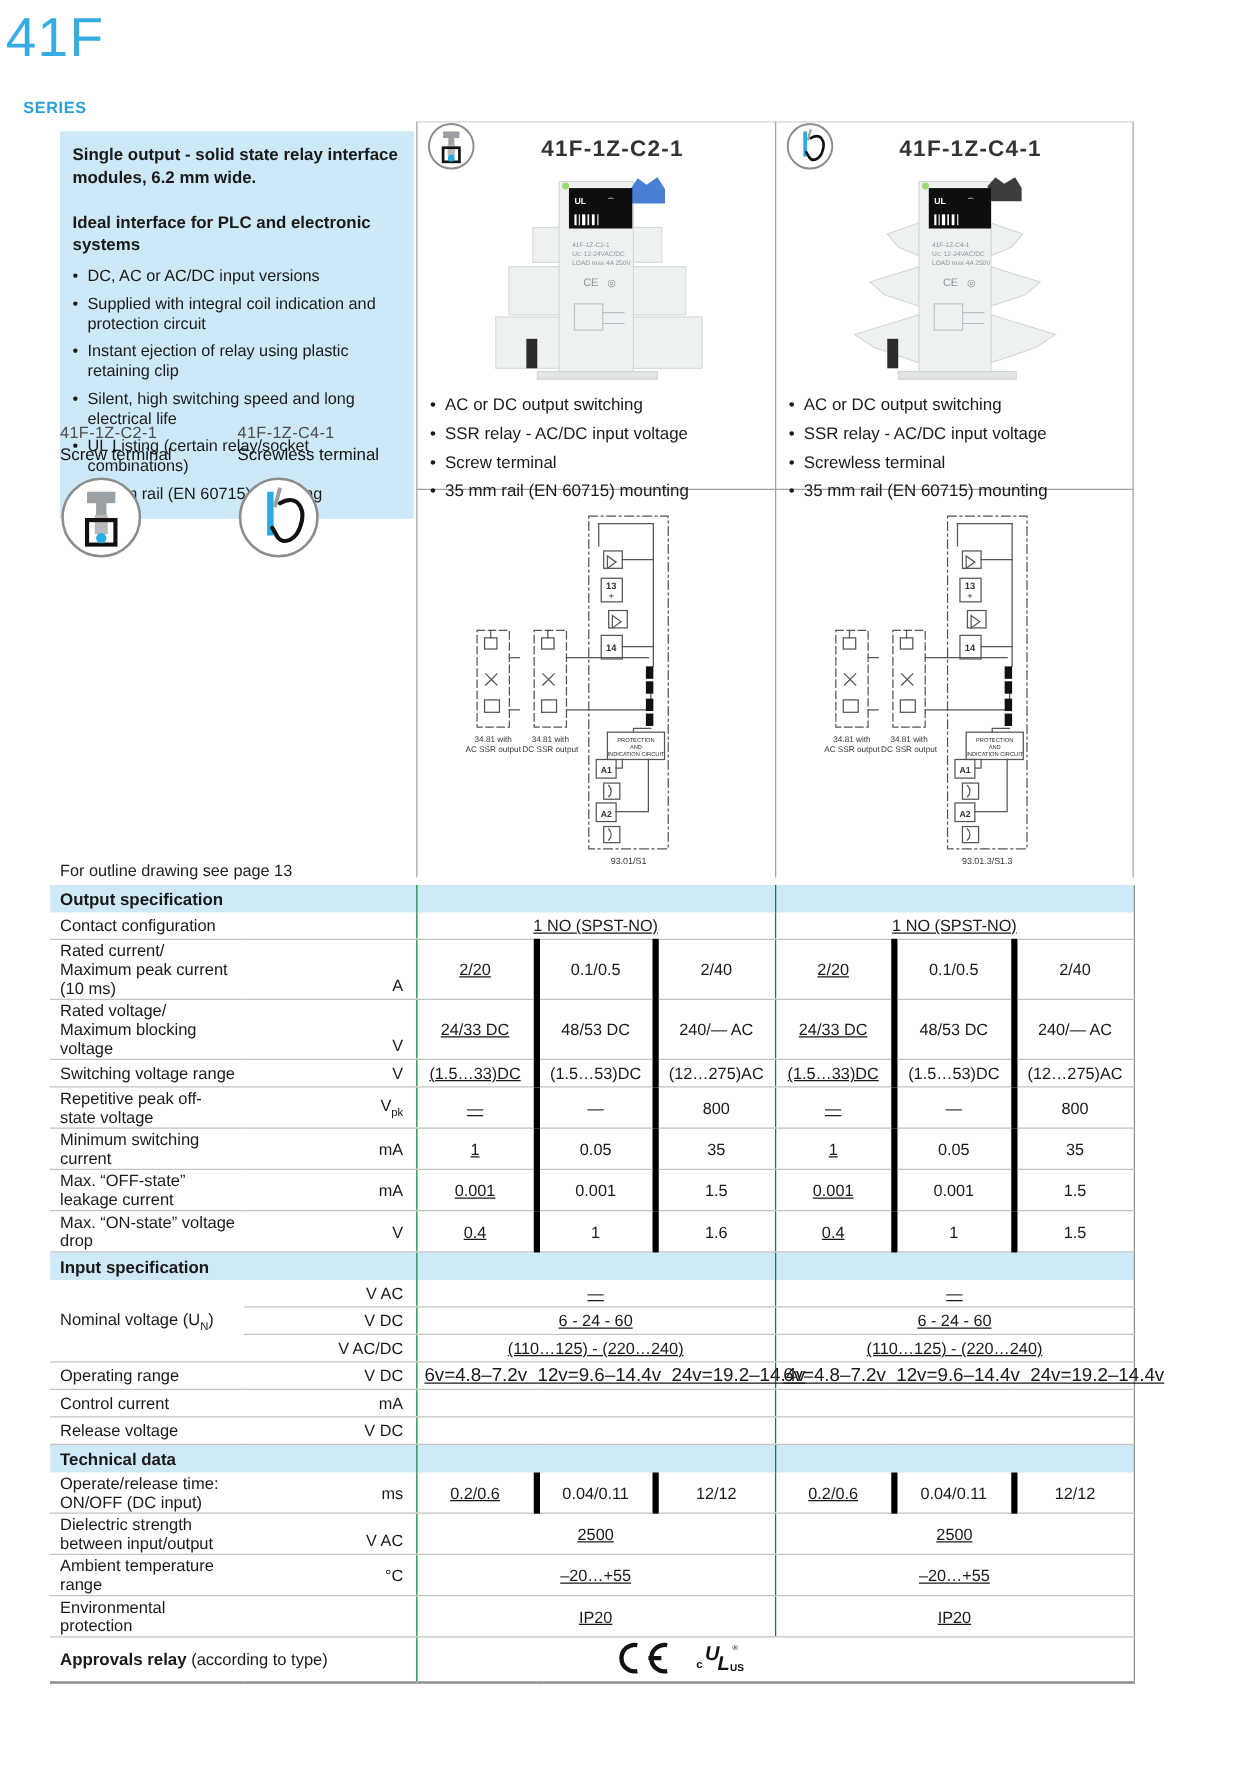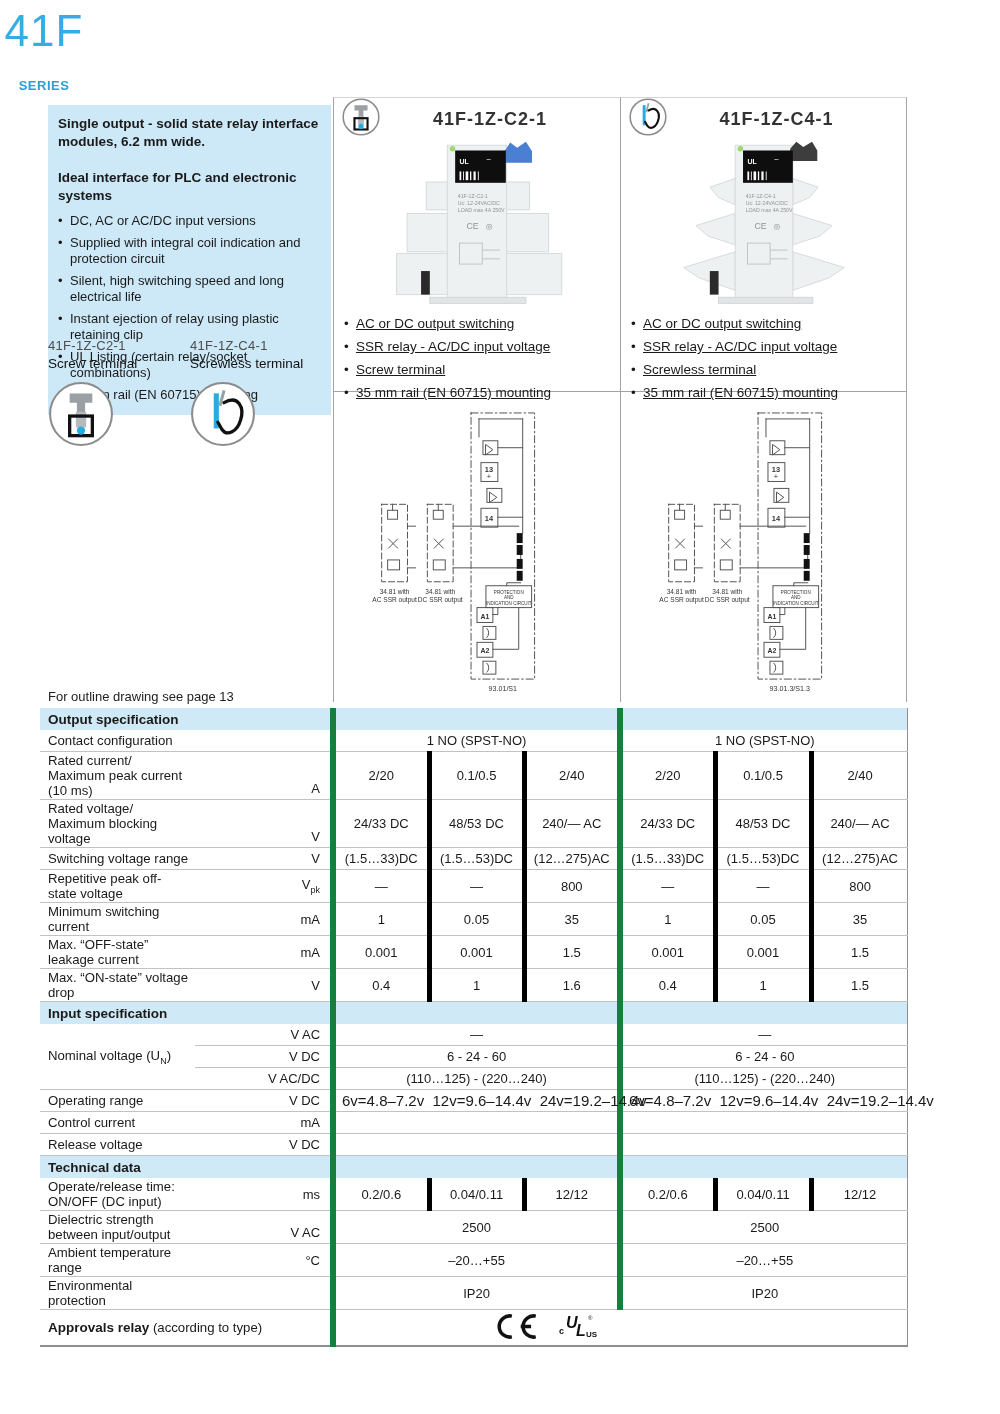--- a/index.html
+++ b/index.html
@@ -35,35 +35,35 @@
   .prod-grid{position:absolute;left:333px;top:97px;width:574px;}
   .prow{display:flex;}
   .pcell{width:287px;box-sizing:border-box;border-left:1px solid #a3a3a3;position:relative;}
   .pcell.lastc{border-right:1px solid #a3a3a3;}
   .row-photos .pcell{height:295px;border-top:1px solid #d6d6d6;border-bottom:1px solid #a3a3a3;}
   .row-diagrams .pcell{height:310px;}
   .prod-head{display:flex;align-items:center;height:42px;}
   .prod-head .circ{margin-left:8px;}
   .prod-title{flex:1;text-align:center;font-size:18px;font-weight:bold;color:#333;letter-spacing:1px;margin-left:-20px;}
   .photo-wrap{height:168px;text-align:center;}
-  .prod-bullets{margin:8px 0 0 0;padding:0 6px 0 10px;list-style:none;text-decoration:underline;}
+  .prod-bullets{margin:8px 0 0 0;padding:0 6px 0 10px;list-style:none;}
   .prod-bullets li{font-size:13.5px;line-height:16px;padding-left:12px;position:relative;margin-top:7px;}
   .prod-bullets li:before{content:"•";position:absolute;left:0;}
   .diagram-wrap{padding-top:4px;}
 
   
   .spec{position:absolute;left:40px;top:708px;}
   table.spec-table{border-collapse:collapse;table-layout:fixed;width:867px;}
   .spec-table td{font-size:13px;height:19px;padding:1px 6px;border-bottom:1px solid #c2c2c2;vertical-align:middle;}
   .spec-table td.label{text-align:left;padding-left:8px;font-size:13.2px;}
   .spec-table td.unit{text-align:right;padding-right:10px;}
   .spec-table td.unit.bottom{vertical-align:bottom;padding-bottom:3px;}
   .spec-table td.val{text-align:center;}
   .spec-table td.val.sm{font-size:15px;white-space:pre;letter-spacing:0;}
-  .spec-table td.g1{border-left:6px solid #15803d;}
+  .spec-table td.g1{border-left:1px solid #15803d;text-decoration:underline;}
   .spec-table td.sub{border-left:5px solid #000000;}
   .spec-table td.last{border-right:1px solid #8f8f8f;}
   .spec-table tr.section td{background:#cfe9f7;font-weight:bold;font-size:13.5px;border-bottom:none;height:20px;}
   .spec-table tfoot td{border-bottom:2px solid #8f8f8f;height:28px;}
   .spec-table tfoot td.label b{font-size:13.5px;}
   .marks{display:flex;align-items:center;gap:20px;padding-left:150px;}
 
   sub{font-size:9px;}
   svg text{font-family:"Liberation Sans","DejaVu Sans",sans-serif;}
 </style>
@@ -76,22 +76,22 @@
     <div class="code">41F</div>
     <div class="lbl">SERIES</div>
   </div>
 
   <div class="info-box">
     <div class="h1">Single output - solid state relay interface modules, 6.2 mm wide.</div>
     <div class="h2">Ideal interface for PLC and electronic systems</div>
     <ul>
         <li>DC, AC or AC/DC input versions</li>
         <li>Supplied with integral coil indication and protection circuit</li>
+        <li>Instant ejection of relay using plastic retaining clip</li>
         <li>Silent, high switching speed and long electrical life</li>
-        <li>Instant ejection of relay using plastic retaining clip</li>
         <li>UL Listing (certain relay/socket combinations)</li>
         <li>35 mm rail (EN 60715) mounting</li>
       </ul>
   </div>
 
   <div class="models">
     <div class="model">
       <div class="code">41F-1Z-C2-1</div>
       <div class="term">Screw terminal</div>
       <div class="circ">

